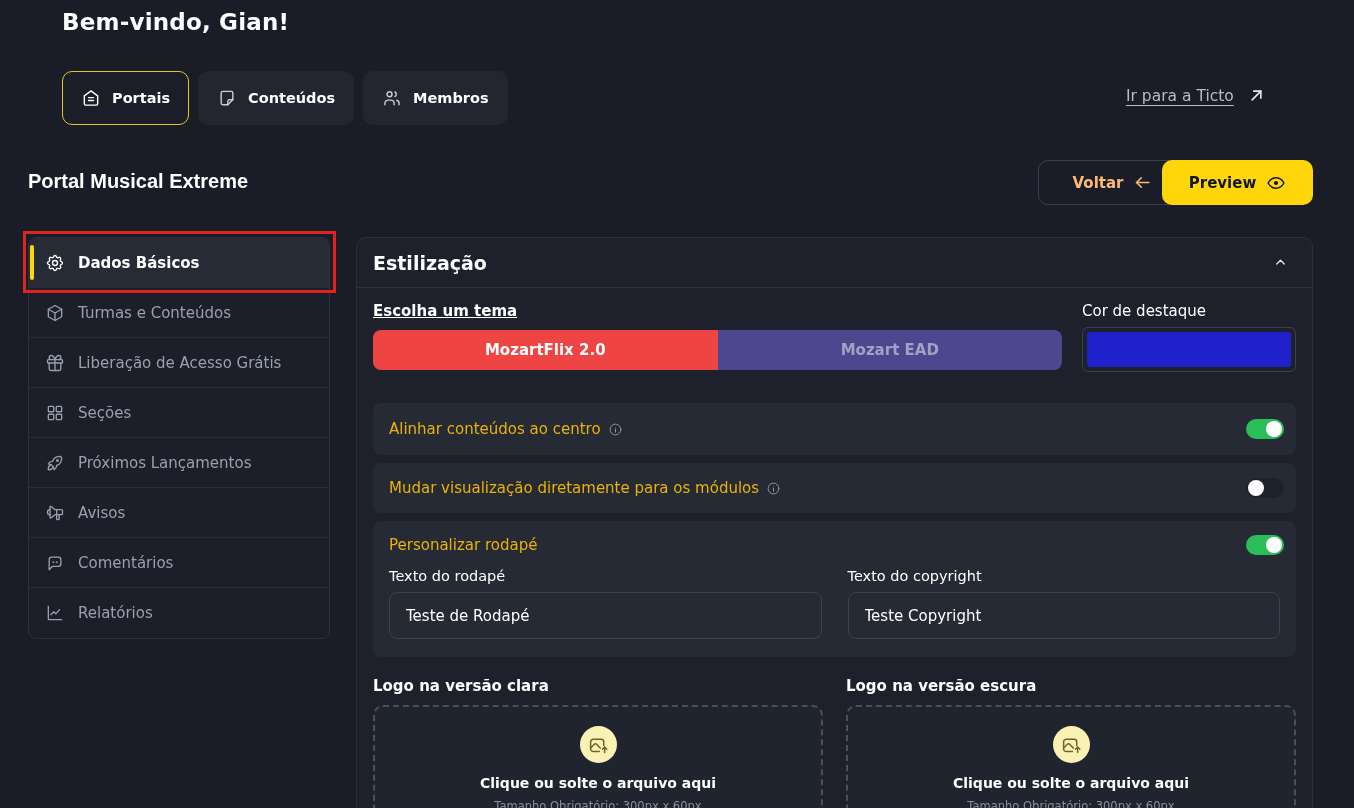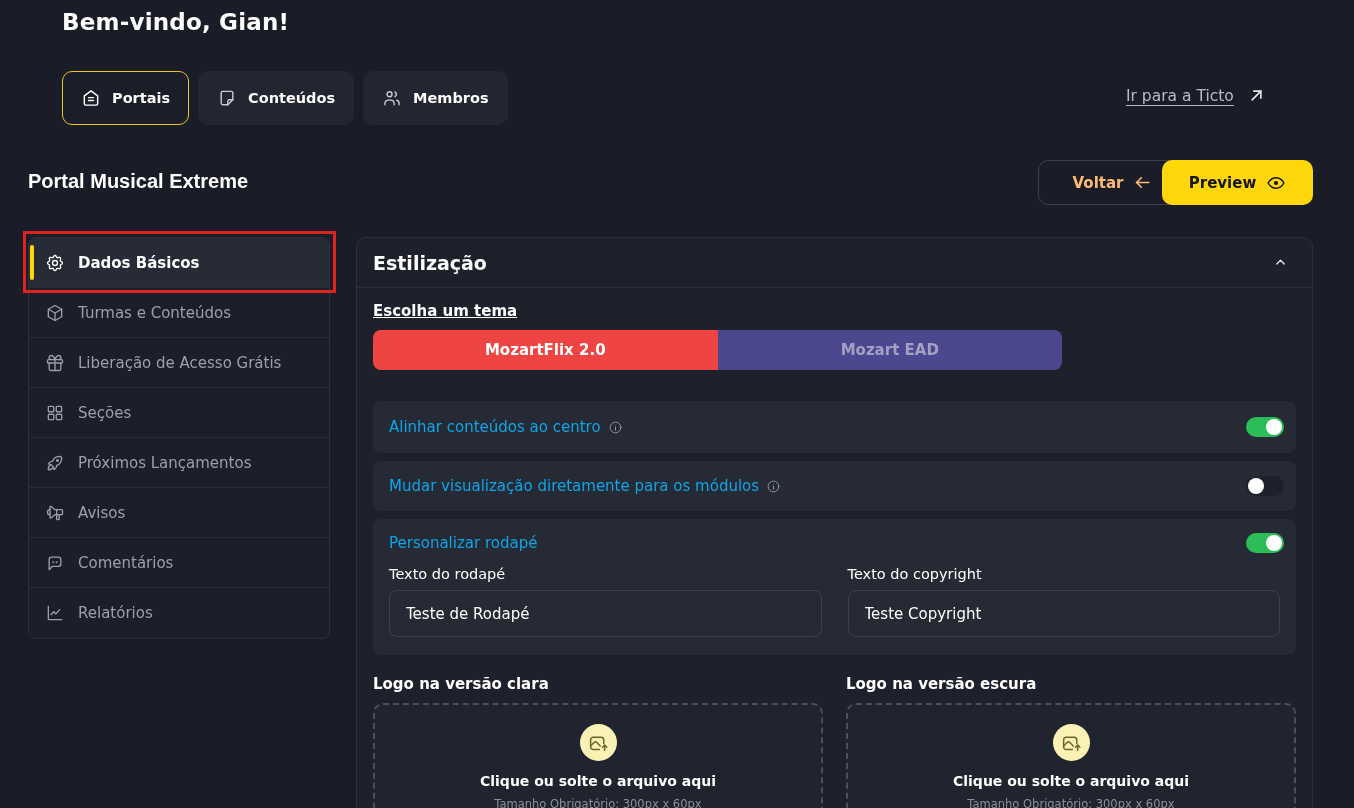--- a/index.html
+++ b/index.html
@@ -69,21 +69,21 @@
     display:flex; align-items:center; justify-content:center; }
   .seg.selected { background:#ef4444; color:#fff; }
   .seg:not(.selected) { background:#4b4890; color:#a3a0c4; }
   .swatch { height:45px; margin-top:-3px; border:1.5px solid #3a404c; border-radius:6px; padding:4px; cursor:pointer; }
   .swatch-fill { width:100%; height:100%; border-radius:3px; background:#2121cb; }
 
   .toggle-card { background:#262a34; border-radius:8px; display:flex; align-items:center;
     justify-content:space-between; padding:0 12px 0 16px; height:52px; }
   .toggle-card.first { margin-top:31px; }
   .toggle-card + .toggle-card { margin-top:8px; height:50px; }
-  .toggle-label { color:#0ea5e9; font-size:15px; display:flex; align-items:center; gap:7px; }
+  .toggle-label { color:#eab308; font-size:15px; display:flex; align-items:center; gap:7px; }
   .toggle-label .iicon { color:#8f96a2; }
 
   .switch { position:relative; width:38px; height:20px; border-radius:10px; background:#1d212b; cursor:pointer; flex:none; }
   .switch .knob { position:absolute; top:2px; left:2px; width:16px; height:16px; border-radius:50%; background:#fff;
     transition:left .1s; }
   .switch.on { background:#2abd58; }
   .switch.on .knob { left:20px; }
 
   .footer-card { margin-top:8px; background:#262a34; border-radius:8px; padding:14px 16px 16px 16px; height:136px; }
   .fc-top { display:flex; align-items:center; justify-content:space-between; padding-right:-4px; }
@@ -270,20 +270,26 @@
   </div>
 
   <div class="panel-body">
 
     <div class="theme-row">
       <div class="theme-col">
         <span class="ctrl-label bold">Escolha um tema</span>
         <div class="segment">
           <button class="seg selected">MozartFlix 2.0</button>
           <button class="seg">Mozart EAD</button>
+        </div>
+      </div>
+      <div class="accent-col">
+        <span class="ctrl-label">Cor de destaque</span>
+        <div class="swatch">
+          <div class="swatch-fill" style="background: rgb(33, 33, 203);"></div>
         </div>
       </div>
     </div>
 
     <div class="toggle-card first">
       <span class="toggle-label">
         <span>Alinhar conteúdos ao centro</span>
         <span class="iicon">
           <svg width="15" height="15" viewBox="0 0 24 24" fill="none" stroke="currentColor" stroke-width="1.6" stroke-linecap="round">
               <circle cx="12" cy="12" r="8.6"></circle>

